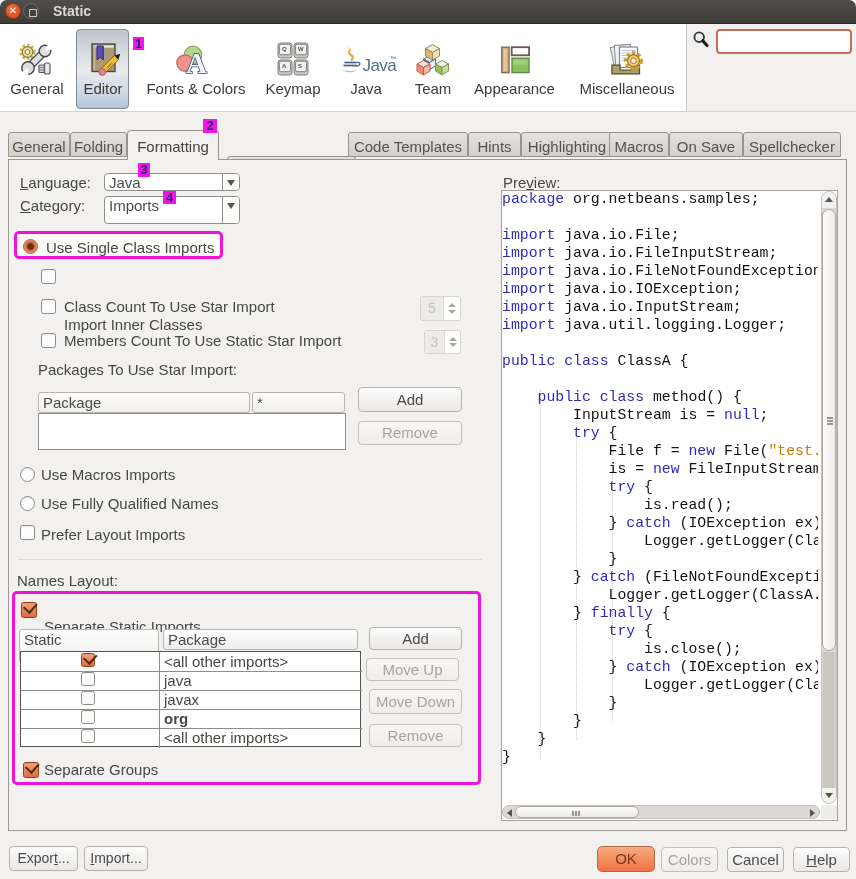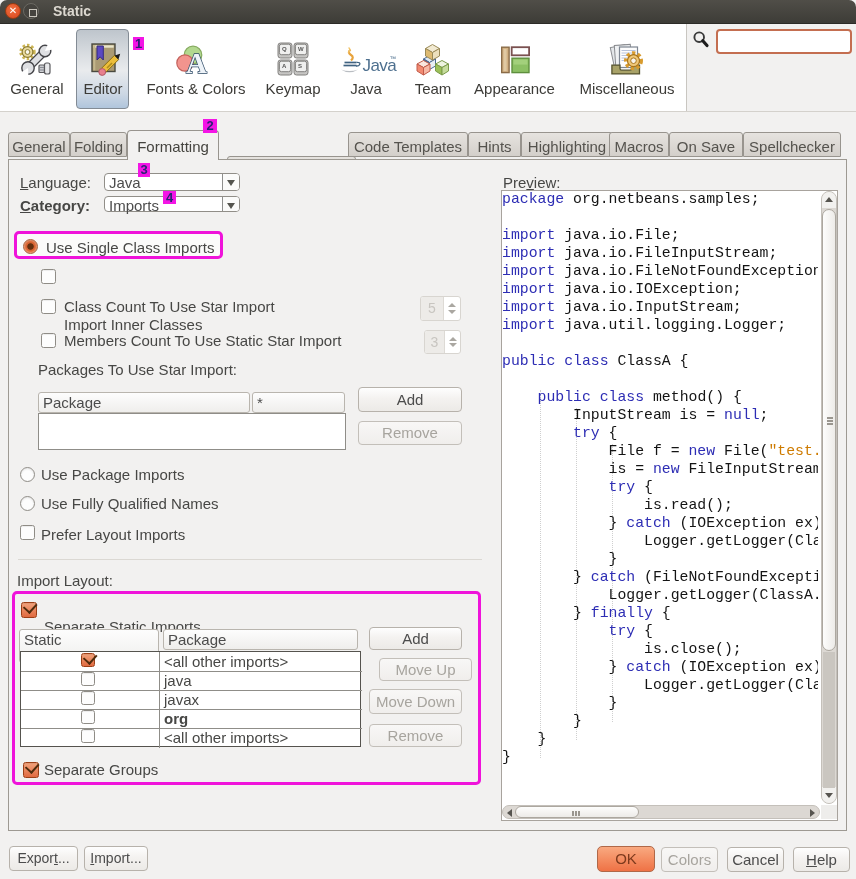--- a/index.html
+++ b/index.html
@@ -248,22 +248,22 @@
 <div class="tab" style="left:669px;width:74px;">On Save</div>
 <div class="tab" style="left:743px;width:98px;">Spellchecker</div>
 
 <div id="pane"></div>
 
 <div class="lbl" style="left:20px;top:174px;"><u>L</u>anguage:</div>
 <div class="combo" style="left:104px;top:173px;width:136px;height:18px;">
   <span class="val" style="top:0px;">Java</span>
     <span class="arr"></span>
 </div>
-<div class="lbl" style="left:20px;top:197px;font-weight:bold;"><u>C</u>ategory:</div>
-<div class="combo" style="left:104px;top:196px;width:136px;height:16px;">
+<div class="lbl" style="left:20px;top:197px;"><u>C</u>ategory:</div>
+<div class="combo" style="left:104px;top:196px;width:136px;height:28px;">
   <span class="val" style="top:0px;">Imports</span>
     <span class="arr"></span>
 </div>
 
 <div class="mbox" style="left:14px;top:231px;width:209px;height:28px;background:#fbfbfa;z-index:1;"></div>
 <div class="rad on" style="left:23px;top:239px;z-index:2;"></div>
 <div class="lbl" style="left:46px;top:239px;z-index:2;">Use Single Class Imports</div>
 
 <div class="cb" style="left:41px;top:269px;"></div>
 <div class="lbl" style="left:64px;top:268px;margin-top:48px;">Import Inner Classes</div>
@@ -287,28 +287,28 @@
 </div>
 
 <div class="lbl" style="left:38px;top:361px;">Packages To Use Star Import:</div>
 <div class="th" style="left:38px;top:392px;width:212px;height:21px;line-height:19px;">Package</div>
 <div class="th" style="left:252px;top:392px;width:93px;height:21px;line-height:19px;">*</div>
 <div class="abs" style="left:38px;top:413px;width:308px;height:37px;background:#fff;border:1px solid #8f8d88;"></div>
 <div class="btn" style="left:358px;top:387px;width:104px;height:25px;line-height:23px;">Add</div>
 <div class="btn dis" style="left:358px;top:421px;width:104px;height:24px;line-height:22px;">Remove</div>
 
 <div class="rad" style="left:20px;top:467px;"></div>
-<div class="lbl" style="left:41px;top:466px;">Use Package Imports</div>
+<div class="lbl" style="left:41px;top:466px;">Use Macros Imports</div>
 <div class="rad" style="left:20px;top:496px;"></div>
 <div class="lbl" style="left:41px;top:495px;">Use Fully Qualified Names</div>
 <div class="cb" style="left:20px;top:525px;"></div>
 <div class="lbl" style="left:41px;top:526px;">Prefer Layout Imports</div>
 
 <div class="abs" style="left:18px;top:559px;width:464px;height:1px;background:#dbd8d3;"></div>
-<div class="lbl" style="left:17px;top:572px;">Import Layout:</div>
+<div class="lbl" style="left:17px;top:572px;">Names Layout:</div>
 
 <div class="mbox" style="left:12px;top:591px;width:469px;height:194px;"></div>
 <div class="cb on" style="left:21px;top:602px;width:16px;height:16px;"></div>
 <div class="lbl" style="left:44px;top:601px;margin-top:17px;">Separate Static Imports</div>
 
 <div class="th" style="left:19px;top:629px;width:140px;height:34px;line-height:19px;">Static</div>
 <div class="th" style="left:163px;top:629px;width:195px;height:21px;line-height:19px;">Package</div>
 
 <div class="abs" style="left:20px;top:651px;width:341px;height:96px;background:#fff;border:1px solid #55534e;">
   <div class="abs" style="left:138px;top:0;width:1px;height:96px;background:#8f8d88;"></div>
@@ -322,21 +322,21 @@
 <div class="cb" style="left:81px;top:672px;width:14px;height:14px;"></div>
 <div class="lbl" style="left:164px;top:672px;">java</div>
 <div class="cb" style="left:81px;top:691px;width:14px;height:14px;"></div>
 <div class="lbl" style="left:164px;top:691px;">javax</div>
 <div class="cb" style="left:81px;top:710px;width:14px;height:14px;"></div>
 <div class="lbl" style="left:164px;top:710px;font-weight:bold;">org</div>
 <div class="cb" style="left:81px;top:729px;width:14px;height:14px;"></div>
 <div class="lbl" style="left:164px;top:729px;">&lt;all other imports&gt;</div>
 
 <div class="btn" style="left:369px;top:627px;width:93px;height:23px;line-height:21px;">Add</div>
-<div class="btn dis" style="left:379px;top:658px;width:93px;height:23px;line-height:21px;">Move Up</div>
+<div class="btn dis" style="left:366px;top:658px;width:93px;height:23px;line-height:21px;">Move Up</div>
 <div class="btn dis" style="left:369px;top:689px;width:93px;height:25px;line-height:23px;">Move Down</div>
 <div class="btn dis" style="left:369px;top:724px;width:93px;height:23px;line-height:21px;">Remove</div>
 
 <div class="cb on" style="left:23px;top:762px;width:16px;height:16px;"></div>
 <div class="lbl" style="left:44px;top:761px;">Separate Groups</div>
 
 <div class="lbl" style="left:503px;top:174px;">Pre<u>v</u>iew:</div>
 <div class="abs" style="left:501px;top:190px;width:337px;height:631px;border:1px solid #a8a39d;background:#fff;"></div>
 
 <div class="abs" style="left:540px;top:390px;width:1px;height:368px;border-left:1px dotted #cfcfcf;"></div>

